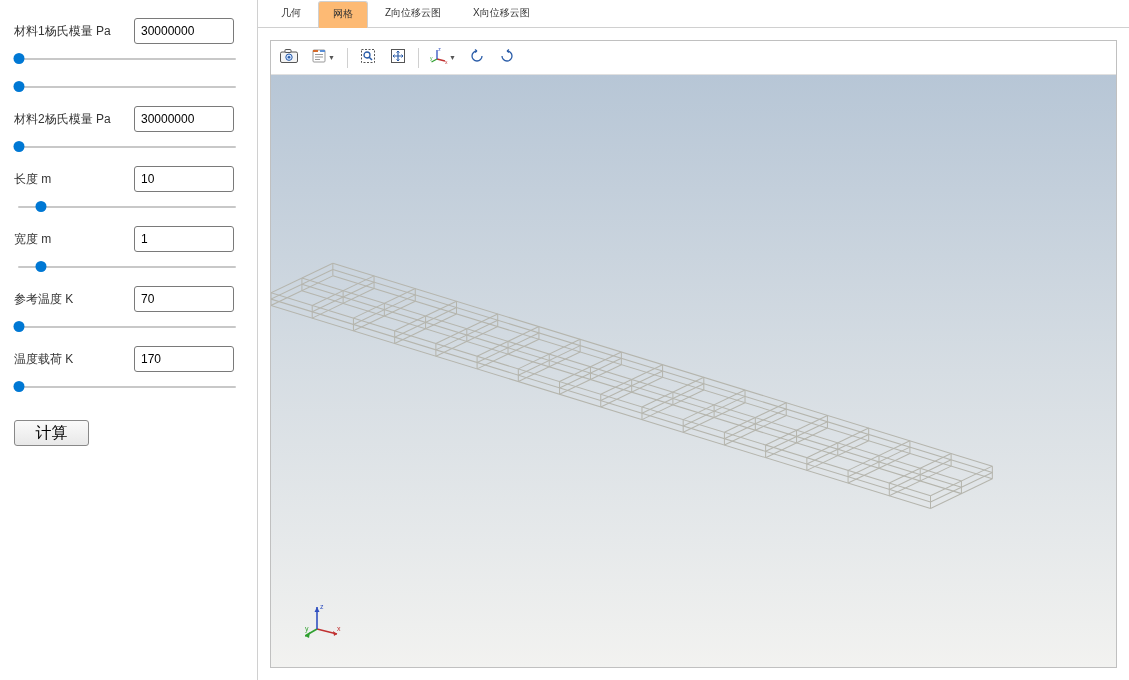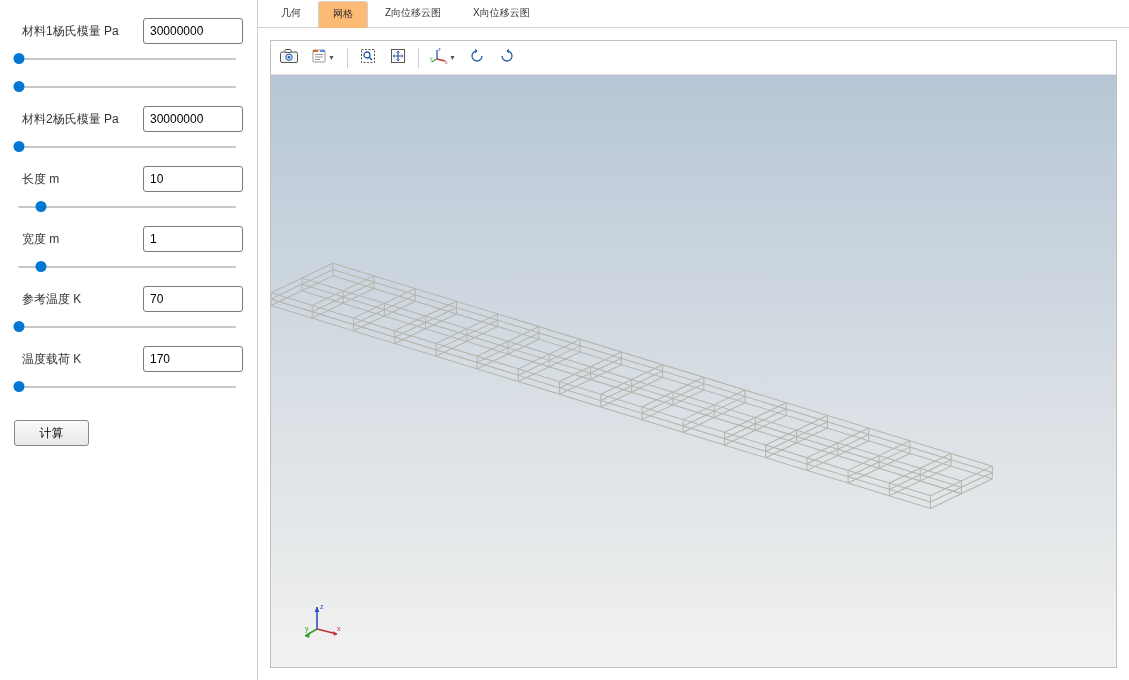--- a/index.html
+++ b/index.html
@@ -25,23 +25,21 @@
       display: flex;
       flex-direction: column;
       gap: 8px;
     }
     .param-group {
       margin-bottom: 10px;
     }
     .param-row {
       display: flex;
       align-items: center;
-      gap: 8px;
       margin-bottom: 6px;
-      margin-left: 8px;
     }
     .param-label {
       width: 120px;
       font-size: 12px;
       color: #333;
     }
     .param-input {
       width: 100px;
       height: 24px;
       border: 1px solid #7a7a7a;
@@ -74,21 +72,21 @@
       background: #0078d4;
       border-radius: 50%;
       transform: translateX(-50%);
     }
     .calc-button {
       width: 75px;
       height: 26px;
       border: 1px solid #888;
       border-radius: 3px;
       background: linear-gradient(#fafafa, #e8e8e8);
-      font-size: 12px;
+      font-size: 16px;
       cursor: pointer;
       margin-top: 6px;
     }
     .main-area {
       flex: 1;
       display: flex;
       flex-direction: column;
       background: #fff;
     }
     .tabs {

